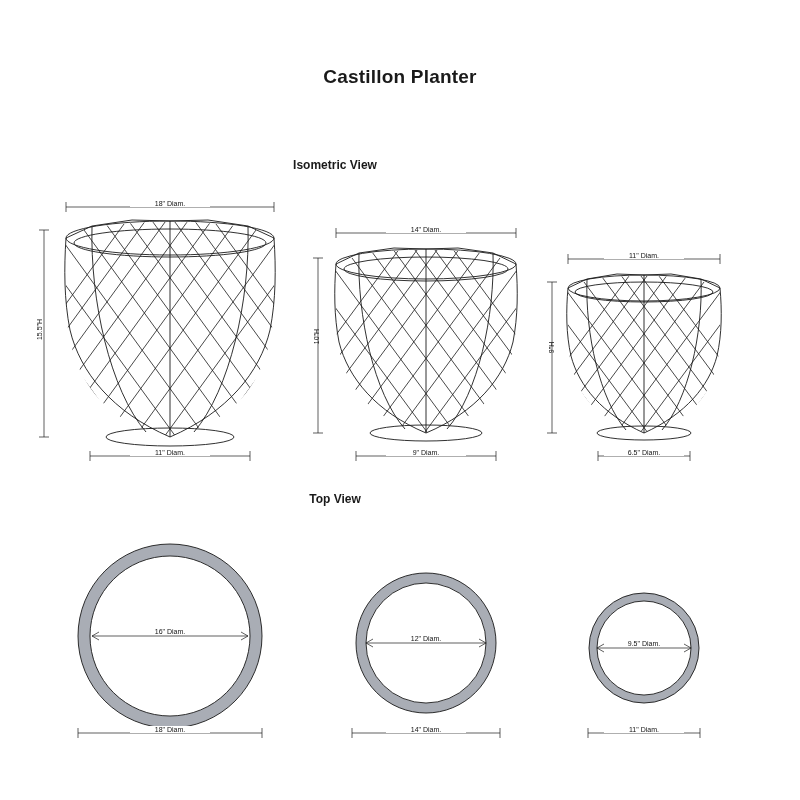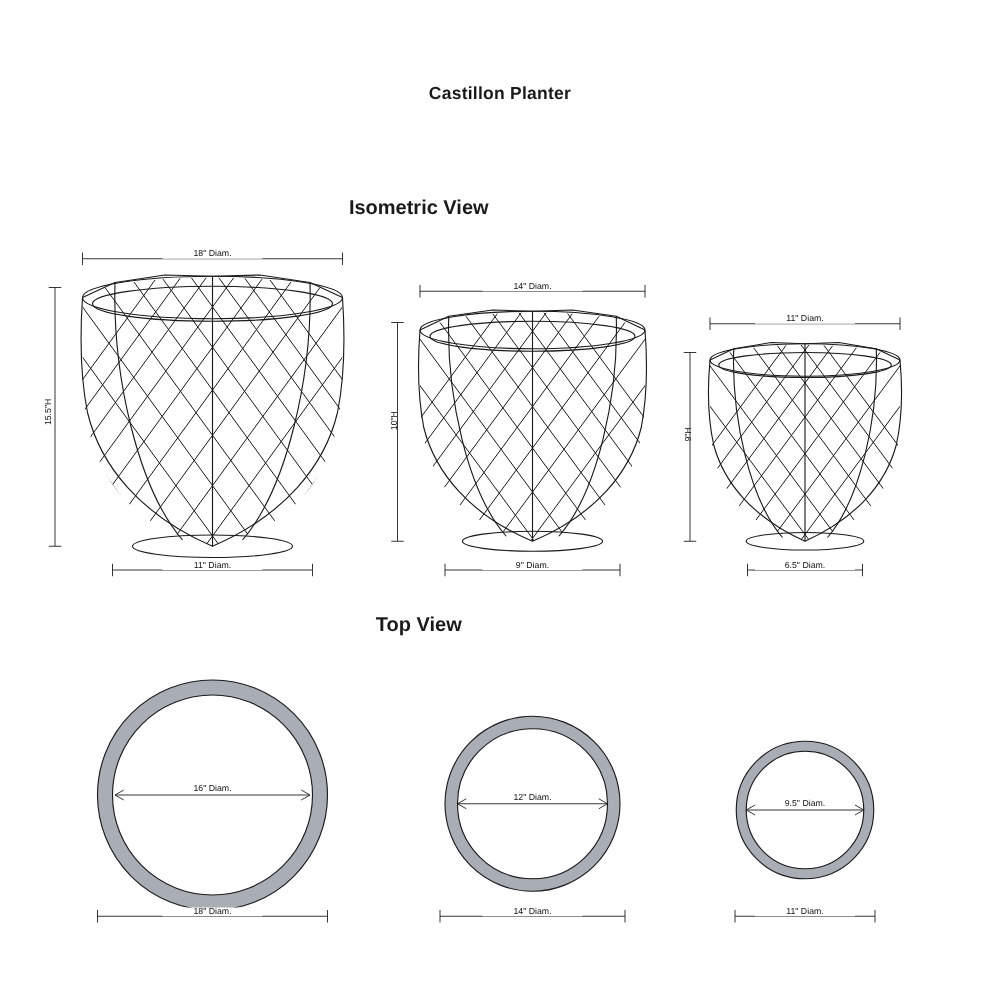--- a/index.html
+++ b/index.html
@@ -20,30 +20,30 @@
     left: 0; top: 0;
     width: 800px;
     height: 800px;
   }
   .title {
     position: absolute;
     left: 0;
     top: 66px;
     width: 800px;
     text-align: center;
-    font-size: 14px;
+    font-size: 19px;
     font-weight: bold;
     letter-spacing: 0.2px;
   }
   .section-label {
     position: absolute;
     width: 670px;
     left: 0;
     text-align: center;
-    font-size: 16px;
+    font-size: 12px;
     font-weight: bold;
   }
   #iso-label { top: 158px; }
   #top-label { top: 492px; }
 
   .dim-text {
     position: absolute;
     font-size: 7px;
     color: #111;
     white-space: nowrap;

